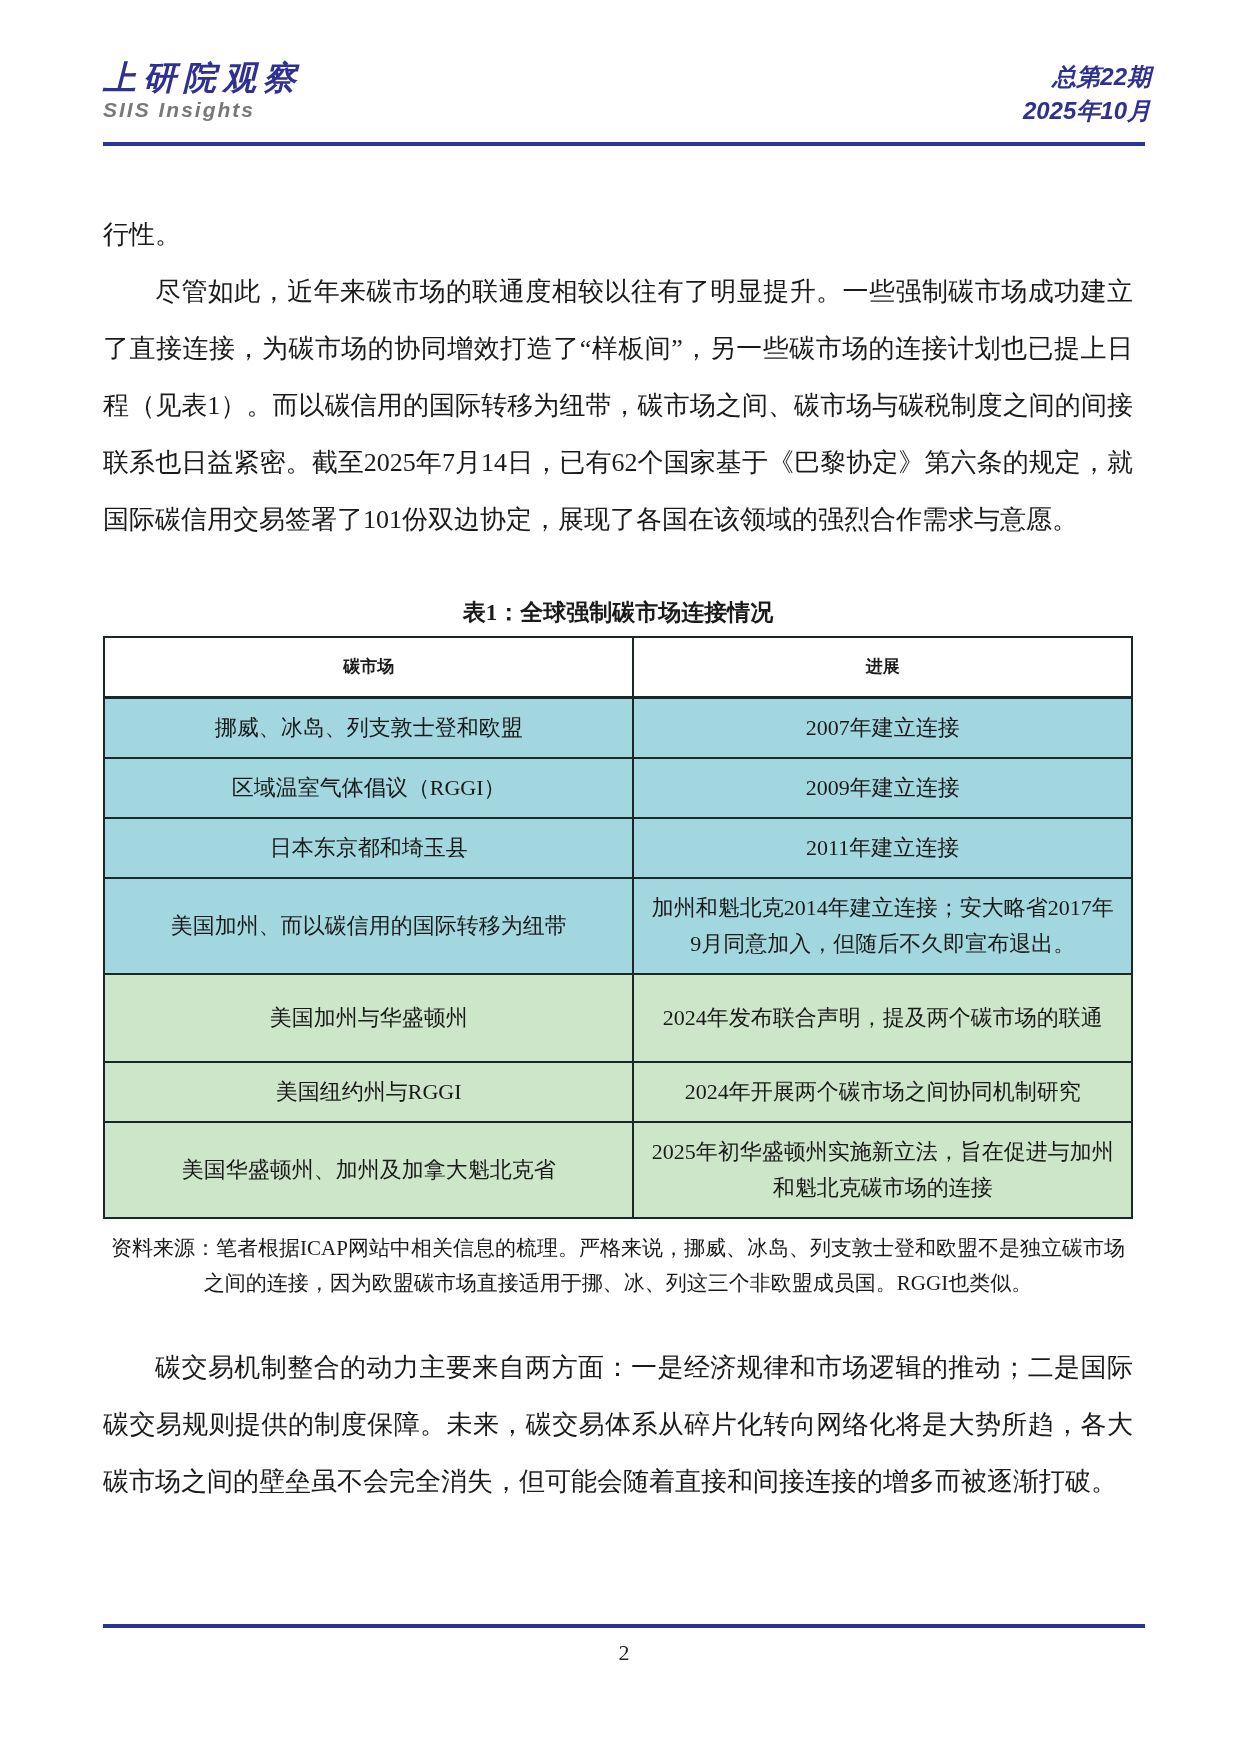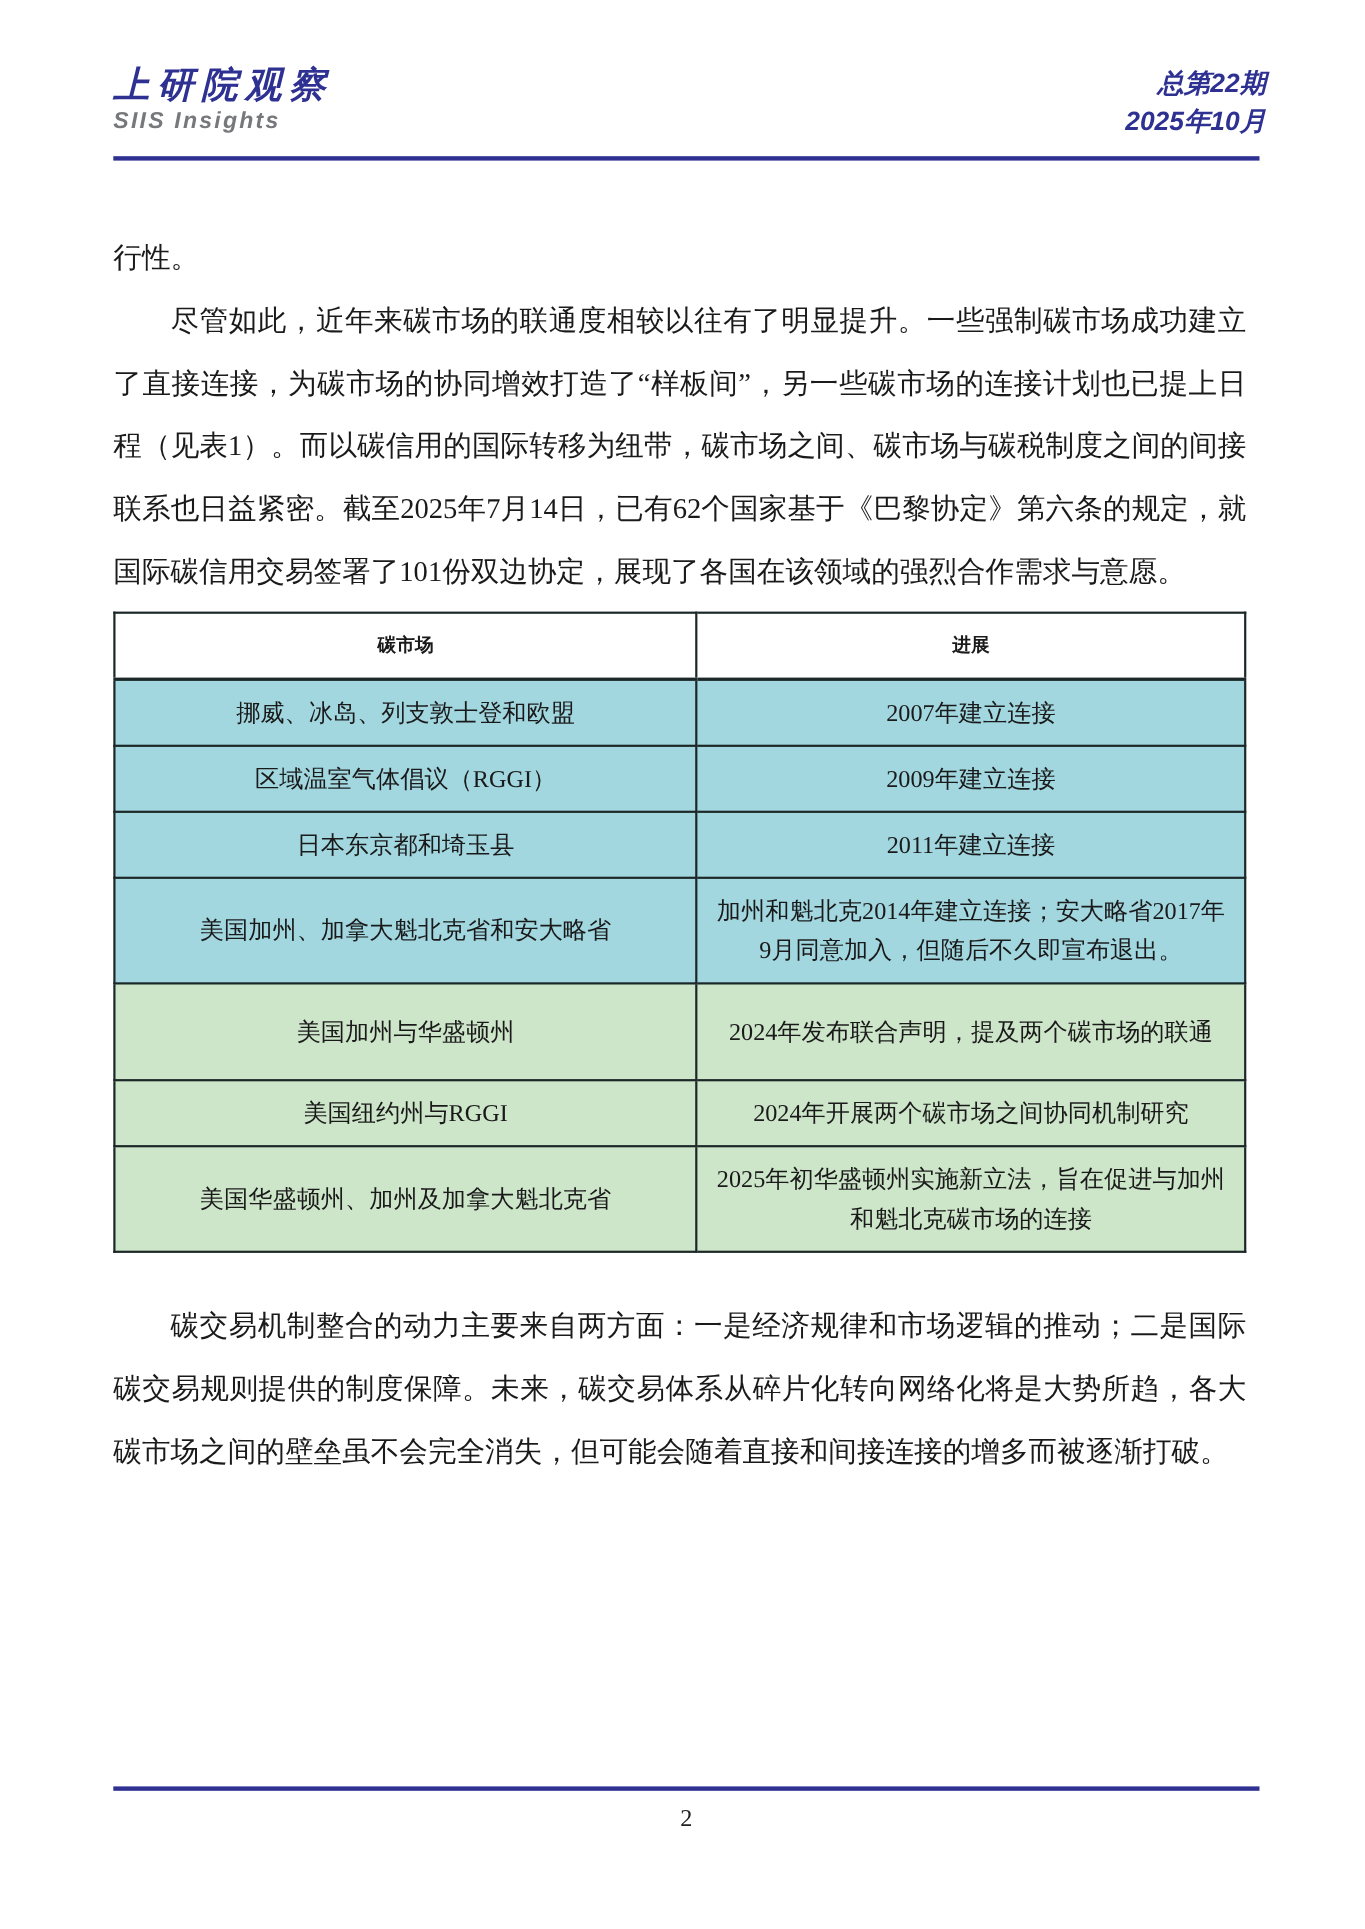--- a/index.html
+++ b/index.html
@@ -125,20 +125,21 @@
   </header>
 
   <div class="hdr-rule"></div>
 
   <main class="main">
 
     <p class="body-text">行性。</p>
 
     <p class="body-text indent">尽管如此，近年来碳市场的联通度相较以往有了明显提升。一些强制碳市场成功建立了直接连接，为碳市场的协同增效打造了“样板间”，另一些碳市场的连接计划也已提上日程（见表1）。而以碳信用的国际转移为纽带，碳市场之间、碳市场与碳税制度之间的间接联系也日益紧密。截至2025年7月14日，已有62个国家基于《巴黎协定》第六条的规定，就国际碳信用交易签署了101份双边协定，展现了各国在该领域的强烈合作需求与意愿。</p>
 
+    <div class="table-title">表1：全球强制碳市场连接情况</div>
 
     <table class="link-table">
       <thead>
         <tr>
           <th>碳市场</th>
           <th>进展</th>
         </tr>
       </thead>
       <tbody>
         <tr class="row-c">
@@ -147,38 +148,39 @@
         </tr>
         <tr class="row-c">
           <td>区域温室气体倡议（RGGI）</td>
           <td>2009年建立连接</td>
         </tr>
         <tr class="row-c">
           <td>日本东京都和埼玉县</td>
           <td>2011年建立连接</td>
         </tr>
         <tr class="row-c">
-          <td>美国加州、加拿大魁北克省和安大略省</td>
+          <td>美国加州、而以碳信用的国际转移为纽带</td>
           <td>加州和魁北克2014年建立连接；安大略省2017年9月同意加入，但随后不久即宣布退出。</td>
         </tr>
         <tr class="row-g row-tall">
           <td>美国加州与华盛顿州</td>
           <td>2024年发布联合声明，提及两个碳市场的联通</td>
         </tr>
         <tr class="row-g">
           <td>美国纽约州与RGGI</td>
           <td>2024年开展两个碳市场之间协同机制研究</td>
         </tr>
         <tr class="row-g">
           <td>美国华盛顿州、加州及加拿大魁北克省</td>
           <td>2025年初华盛顿州实施新立法，旨在促进与加州和魁北克碳市场的连接</td>
         </tr>
       </tbody>
     </table>
 
+    <div class="source-note">资料来源：笔者根据ICAP网站中相关信息的梳理。严格来说，挪威、冰岛、列支敦士登和欧盟不是独立碳市场之间的连接，因为欧盟碳市场直接适用于挪、冰、列这三个非欧盟成员国。RGGI也类似。</div>
 
     <p class="body-text indent para-after-table">碳交易机制整合的动力主要来自两方面：一是经济规律和市场逻辑的推动；二是国际碳交易规则提供的制度保障。未来，碳交易体系从碎片化转向网络化将是大势所趋，各大碳市场之间的壁垒虽不会完全消失，但可能会随着直接和间接连接的增多而被逐渐打破。</p>
 
   </main>
 
   <footer class="ftr">
     <div class="ftr-rule"></div>
     <div class="page-num">2</div>
   </footer>
 

